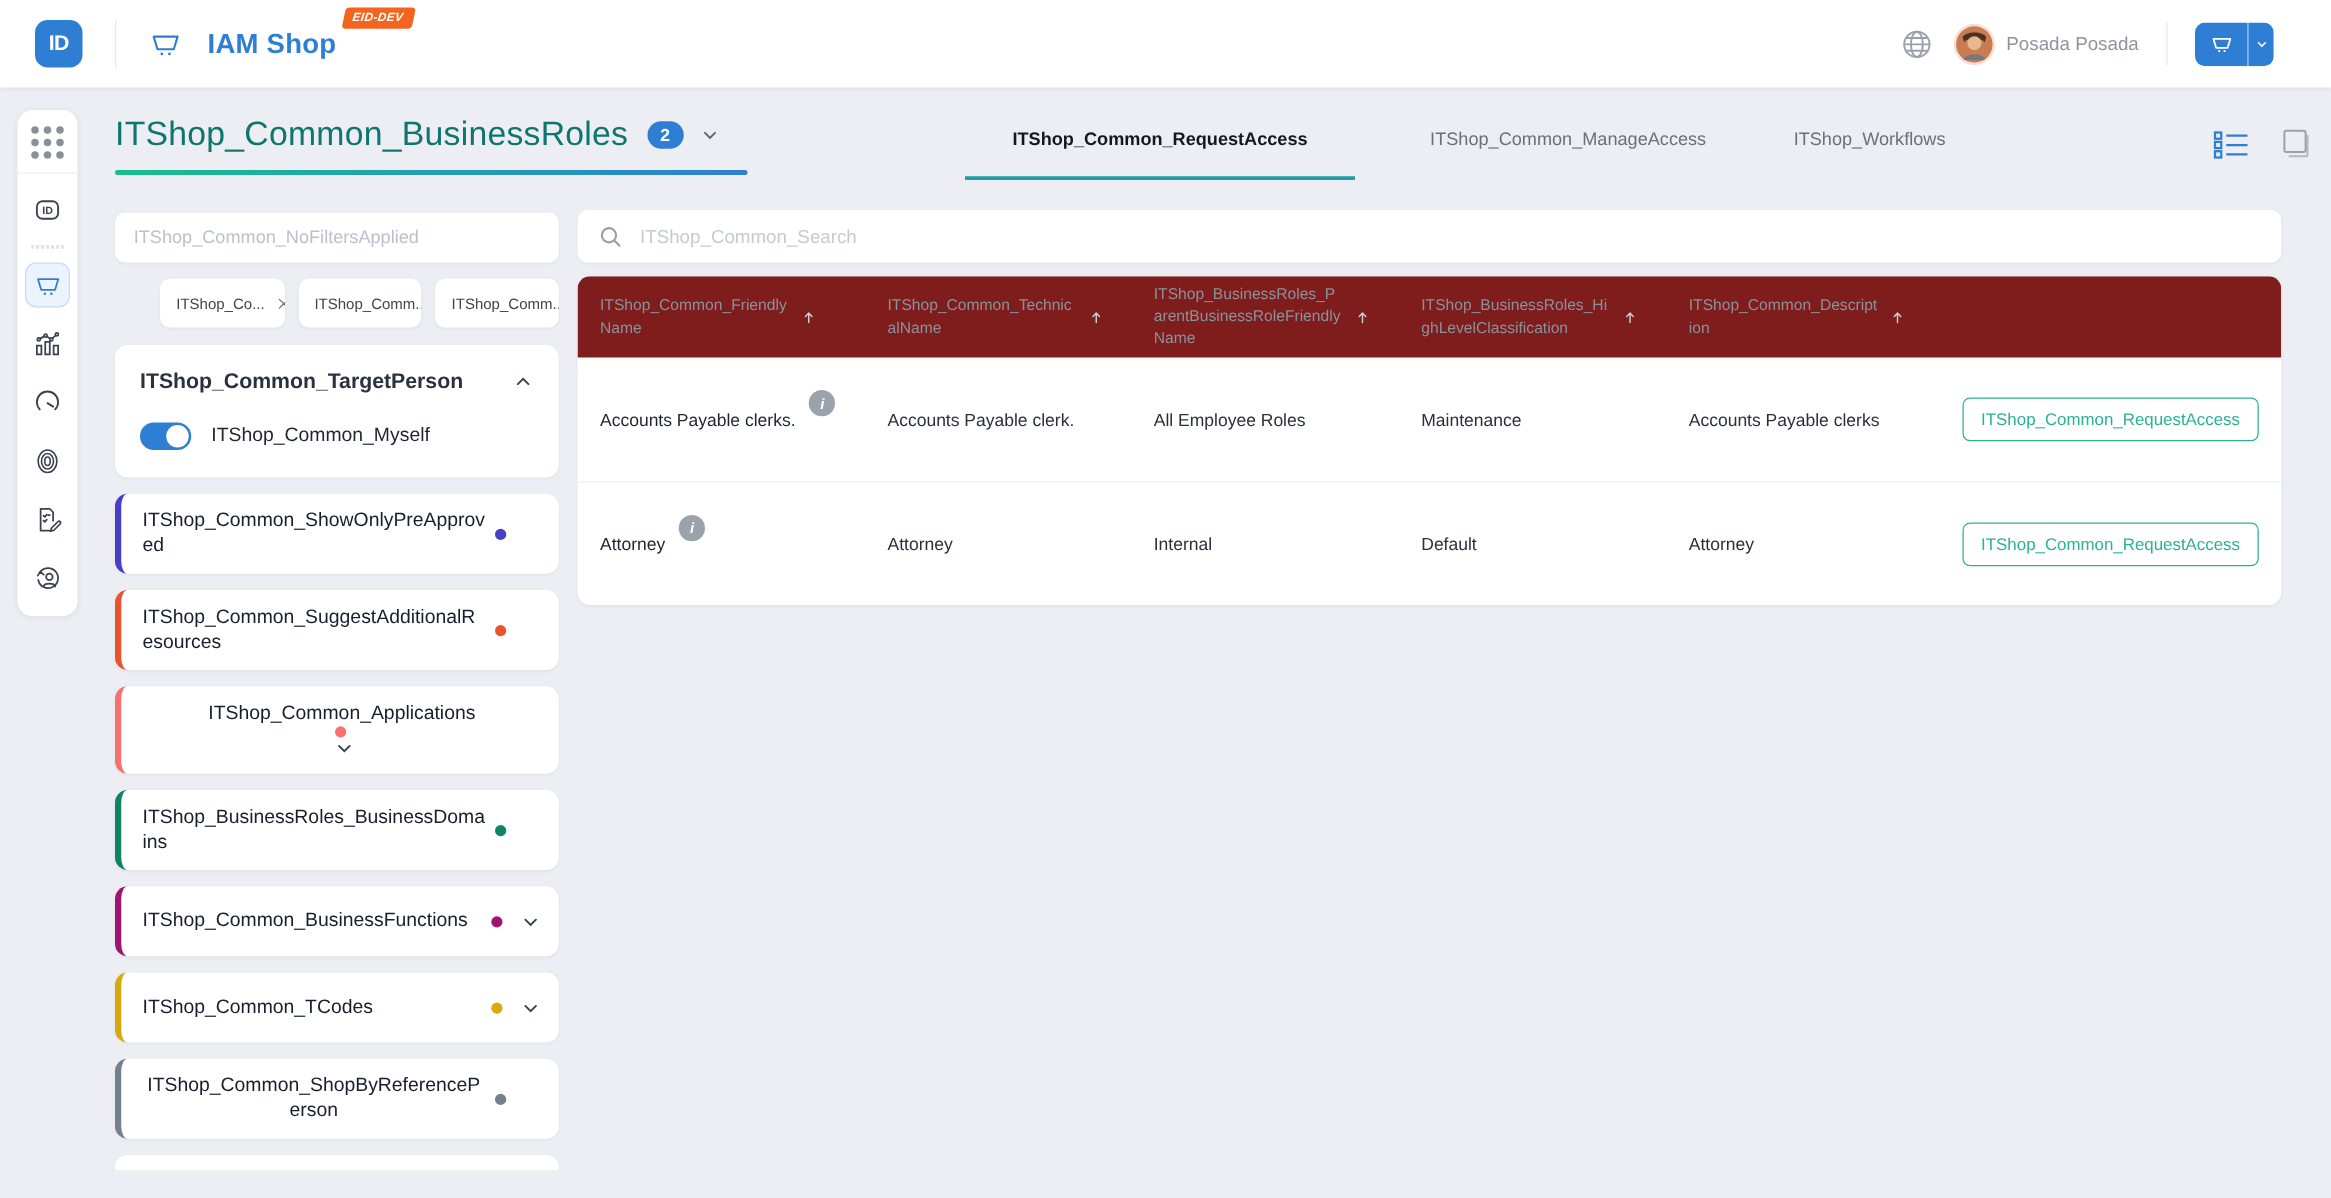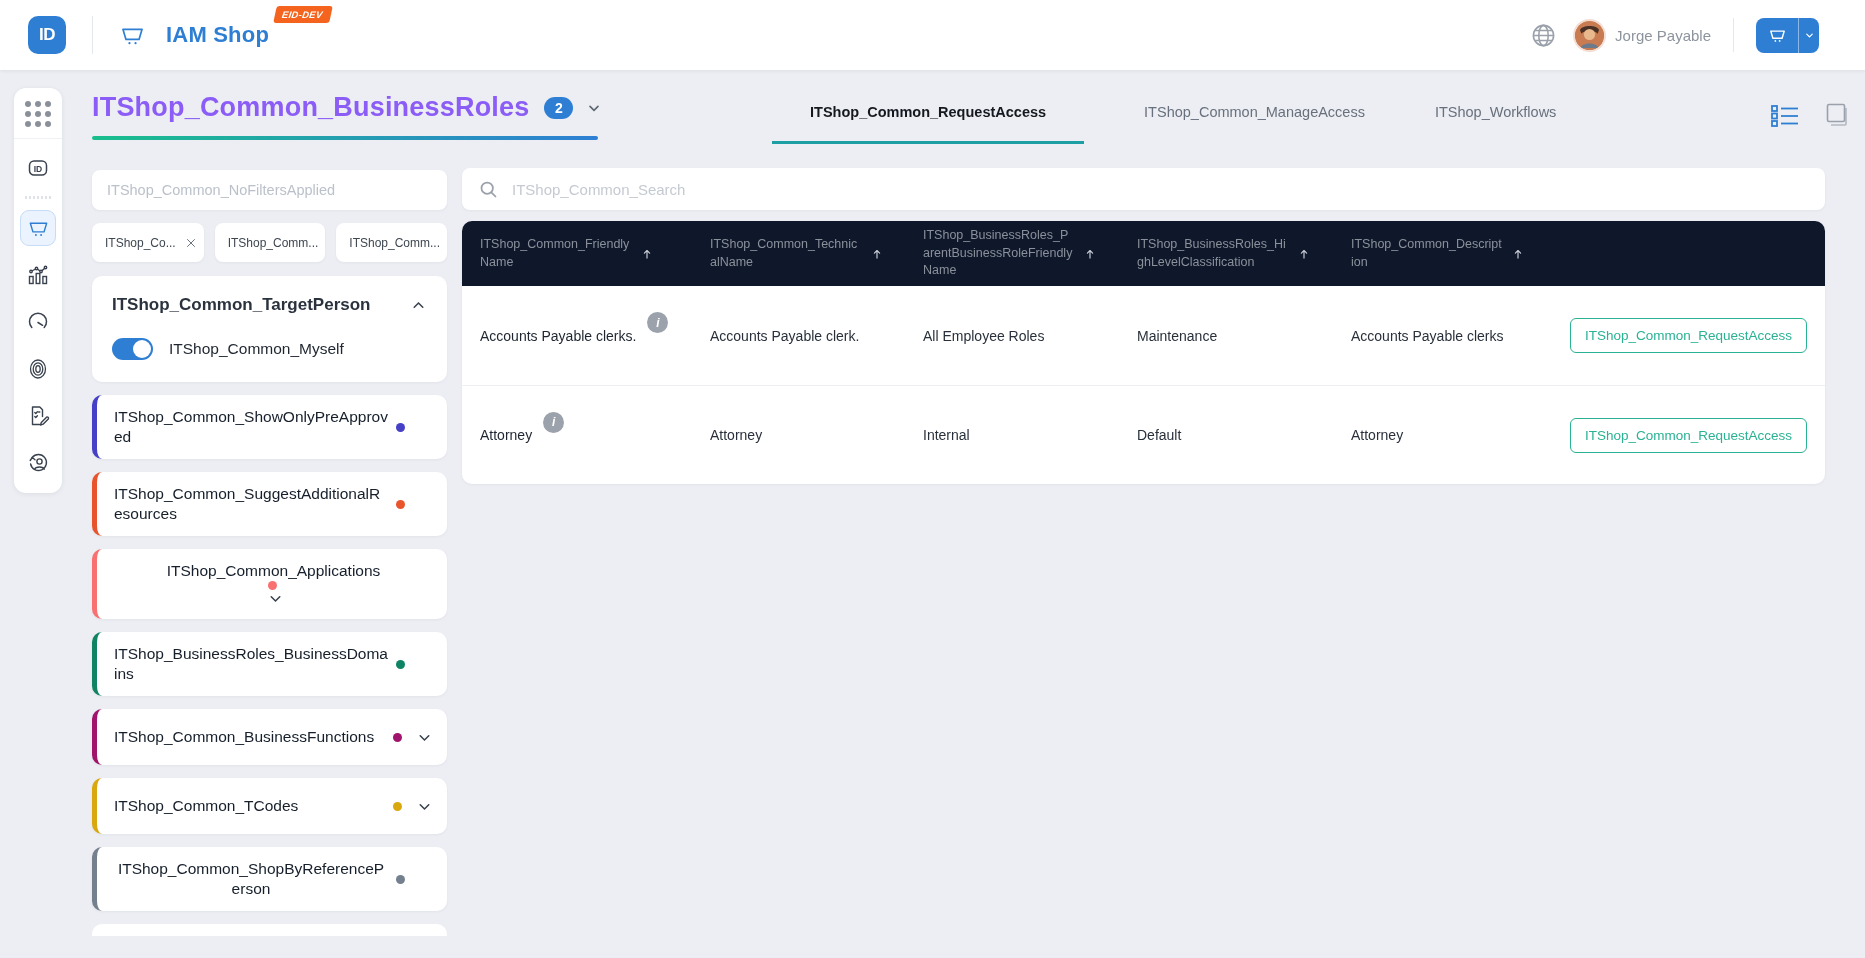--- a/index.html
+++ b/index.html
@@ -59,21 +59,21 @@
   .sb-top { width:100%; display:flex; justify-content:center; padding:13px 0 11px; border-bottom:1px solid #EEF0F3; }
   .grid-dots { display:grid; grid-template-columns:repeat(3,6px); grid-gap:4px; }
   .grid-dots i { width:6px; height:6px; border-radius:50%; background:#8A9099; }
   .sb-icon { width:36px; height:36px; margin-top:11px; display:flex; align-items:center; justify-content:center; color:#39424E; cursor:pointer; }
   .sb-dotted { width:26px; height:3px; margin-top:10px; background:repeating-linear-gradient(90deg,#DFE3E8 0 2px,transparent 2px 4px); }
   .sb-icon.active { background:#EAF3FE; border:1px solid #C7DCF6; border-radius:9px; color:#2E7FD4; }
 
   
   .title-block { position:absolute; left:92px; top:92px; }
   .title-row { display:flex; align-items:center; }
-  .page-title { font-size:27px; font-weight:bold; color:#8b5cf6; letter-spacing:.2px; }
+  .page-title { font-size:27px; font-weight:normal; color:#0f766e; letter-spacing:.2px; }
   .count-badge {
     margin-left:15px; min-width:29px; height:22px; padding:0 8px; border-radius:11px;
     background:#2E7FD4; color:#fff; font-size:14px; font-weight:bold;
     display:flex; align-items:center; justify-content:center;
   }
   .title-caret { margin-left:13px; color:#5C6670; cursor:pointer; }
   .title-underline {
     margin-top:13px; width:506px; height:4px; border-radius:2px;
     background:linear-gradient(90deg,#19BE8C,#2E7FD4);
   }
@@ -85,21 +85,21 @@
   .vt.list { color:#2E7FD4; }
   .vt.cards { color:#9AA1AB; }
 
   
   .filter-col { position:absolute; left:92px; top:170px; width:355px; display:flex; flex-direction:column; }
   .filter-summary {
     height:40px; background:#fff; border:none; border-radius:8px; padding:0 15px;
     font-family:inherit; font-size:14.5px; color:#3E4650; box-shadow:0 1px 3px rgba(25,35,55,.05);
   }
   .filter-summary::placeholder { color:#BBC1CA; }
-  .chips { display:flex; gap:11px; margin-top:13px; }
+  .chips { display:flex; gap:11px; margin-top:13px;margin-left:36px; }
   .chip {
     background:#fff; border-radius:8px; height:39px; padding:0 13px; display:flex; align-items:center;
     gap:9px; font-size:12px; color:#3E4650; white-space:nowrap; cursor:pointer;
     box-shadow:0 1px 3px rgba(25,35,55,.05); overflow:hidden;
   }
   .chip .x { color:#6B7280; display:flex; }
   .target-card {
     margin-top:14px; background:#fff; border-radius:10px; padding:19px 20px 22px;
     box-shadow:0 1px 3px rgba(25,35,55,.05);
   }
@@ -125,21 +125,21 @@
   .table-region { position:absolute; left:462px; top:168px; width:1363px; }
   .search-bar {
     height:42px; background:#fff; border-radius:8px; display:flex; align-items:center;
     padding:0 16px; gap:13px; box-shadow:0 1px 3px rgba(25,35,55,.05);
   }
   .search-bar svg { color:#9AA1AB; flex:none; }
   .search-input { border:none; outline:none; flex:1; font-family:inherit; font-size:15px; color:#3E4650; background:transparent; }
   .search-input::placeholder { color:#C5CAD2; }
   .table-card { margin-top:11px; background:#fff; border-radius:10px; overflow:hidden; box-shadow:0 1px 3px rgba(25,35,55,.05); }
   .tgrid { display:grid; grid-template-columns:230px 213px 214px 214px 208px 1fr; padding:0 18px; align-items:center; }
-  .thead { background:#0f172a; min-height:65px; }
+  .thead { background:#7f1d1d; min-height:65px; }
   .th { display:flex; align-items:center; padding-right:14px; }
   .th-label { max-width:152px; font-size:12.5px; line-height:1.42; color:#8A919B; overflow-wrap:anywhere; }
   .sort-arrow { color:#C9CED6; margin-left:8px; flex:none; }
   .trow { min-height:99px; }
   .trow + .trow { border-top:1px solid #EDEFF3; }
   .cell { font-size:14px; color:#29303B; padding-right:14px; overflow-wrap:anywhere; }
   .name-cell { display:flex; align-items:center; }
   .name-cell .nm { font-weight:normal; color:#1E2530; font-size:14px; }
   .info-badge {
     width:21px; height:21px; border-radius:50%; background:#9BA2AC; color:#fff; font-size:12px;
@@ -182,21 +182,21 @@
         </svg>
       </span>
       <span class="avatar">
         <svg width="29" height="29" viewBox="0 0 29 29">
           <circle cx="14.5" cy="14.5" r="14.5" fill="#C97B52"></circle>
           <path d="M5 9c2-5 17-5.5 19 0l-1.5 4c-.5-4-15.5-4-16 0z" fill="#4A3126"></path>
           <circle cx="14.5" cy="13.5" r="5.6" fill="#E8B98C"></circle>
           <path d="M5.5 27c1.5-6 16.5-6 18 0z" fill="#6B7B8C"></path>
         </svg>
       </span>
-      <span class="user-name">Jorge Payable</span>
+      <span class="user-name">Posada Posada</span>
       <div class="topbar-divider2"></div>
       <div class="cart-split">
         <span class="main">
           <svg width="19" height="19" viewBox="0 0 24 24" fill="none" stroke="currentColor" stroke-width="1.8" stroke-linejoin="round">
             <path d="M3.5 6.5h17l-2.7 9H6.2l-2.7-9z"></path>
             <circle cx="9.3" cy="18.8" r="1.1" fill="currentColor" stroke="none"></circle>
             <circle cx="14.7" cy="18.8" r="1.1" fill="currentColor" stroke="none"></circle>
           </svg>
         </span>
         <span class="drop">

